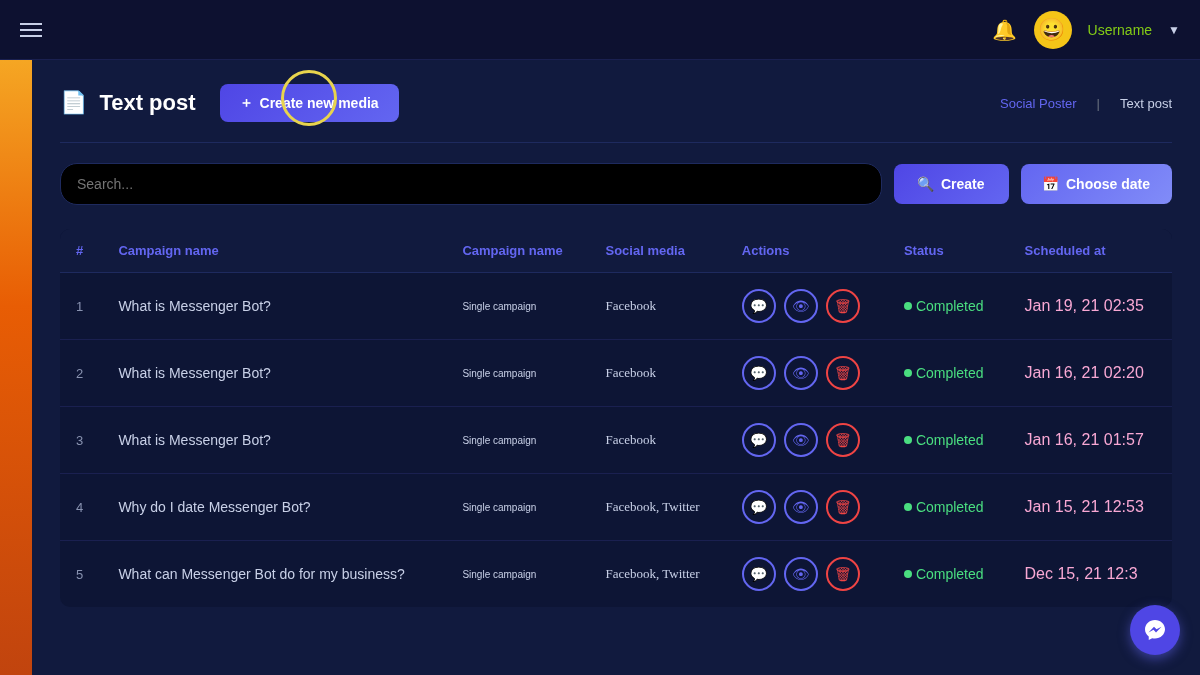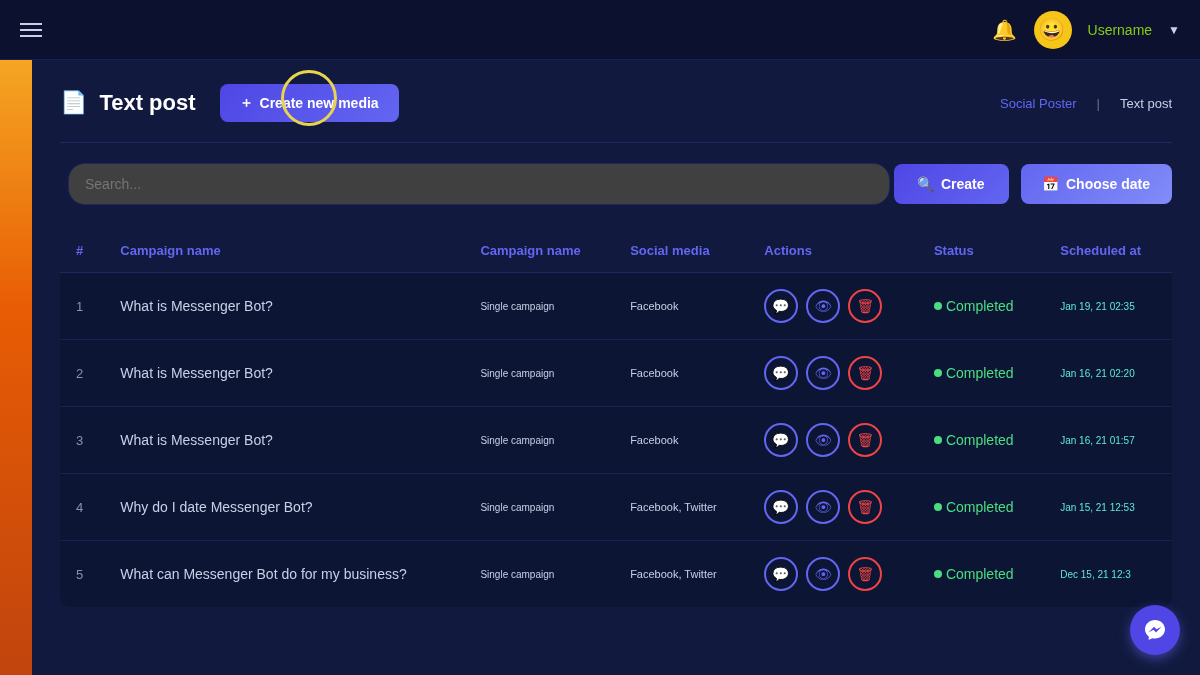--- a/index.html
+++ b/index.html
@@ -170,28 +170,27 @@
       align-items: center;
       gap: 12px;
       margin-bottom: 24px;
     }
     .search-input-wrap {
       flex: 1;
       position: relative;
     }
     .search-input {
       width: 100%;
-      background: #404040;
+      background: #000000;
       border: 1px solid #1e2a5e;
       border-radius: 17px;
       padding: 12px 16px;
       color: #8892b0;
       font-size: 14px;
       outline: none;
-      margin-left: 8px;
     }
     .search-btn {
       background: linear-gradient(135deg, #4f46e5, #6366f1);
       color: #fff;
       border: none;
       padding: 12px 24px;
       border-radius: 8px;
       cursor: pointer;
       font-size: 14px;
       font-weight: 600;
@@ -250,21 +249,22 @@
     .row-num {
       color: #8892b0;
       font-size: 13px;
     }
     .campaign-type {
       color: #c8d0e7;
       font-size: 10px;
     }
     .social-media {
       color: #c8d0e7;
-      font-size: 11px;
+      font-size: 13px;
+      font-family: Liberation Serif, serif;
     }
     .actions-cell {
       display: flex;
       align-items: center;
       gap: 8px;
     }
     .action-btn {
       width: 34px;
       height: 34px;
       border-radius: 50%;
@@ -297,22 +297,22 @@
       font-weight: 500;
     }
     .status-dot {
       width: 8px;
       height: 8px;
       border-radius: 50%;
       background: #4ade80;
       display: inline-block;
     }
     .scheduled-at {
-      color: #5eead4;
-      font-size: 10px;
+      color: #f9a8d4;
+      font-size: 16px;
     }
 
     
     .messenger-fab {
       position: fixed;
       bottom: 20px;
       right: 20px;
       width: 50px;
       height: 50px;
       border-radius: 50%;

